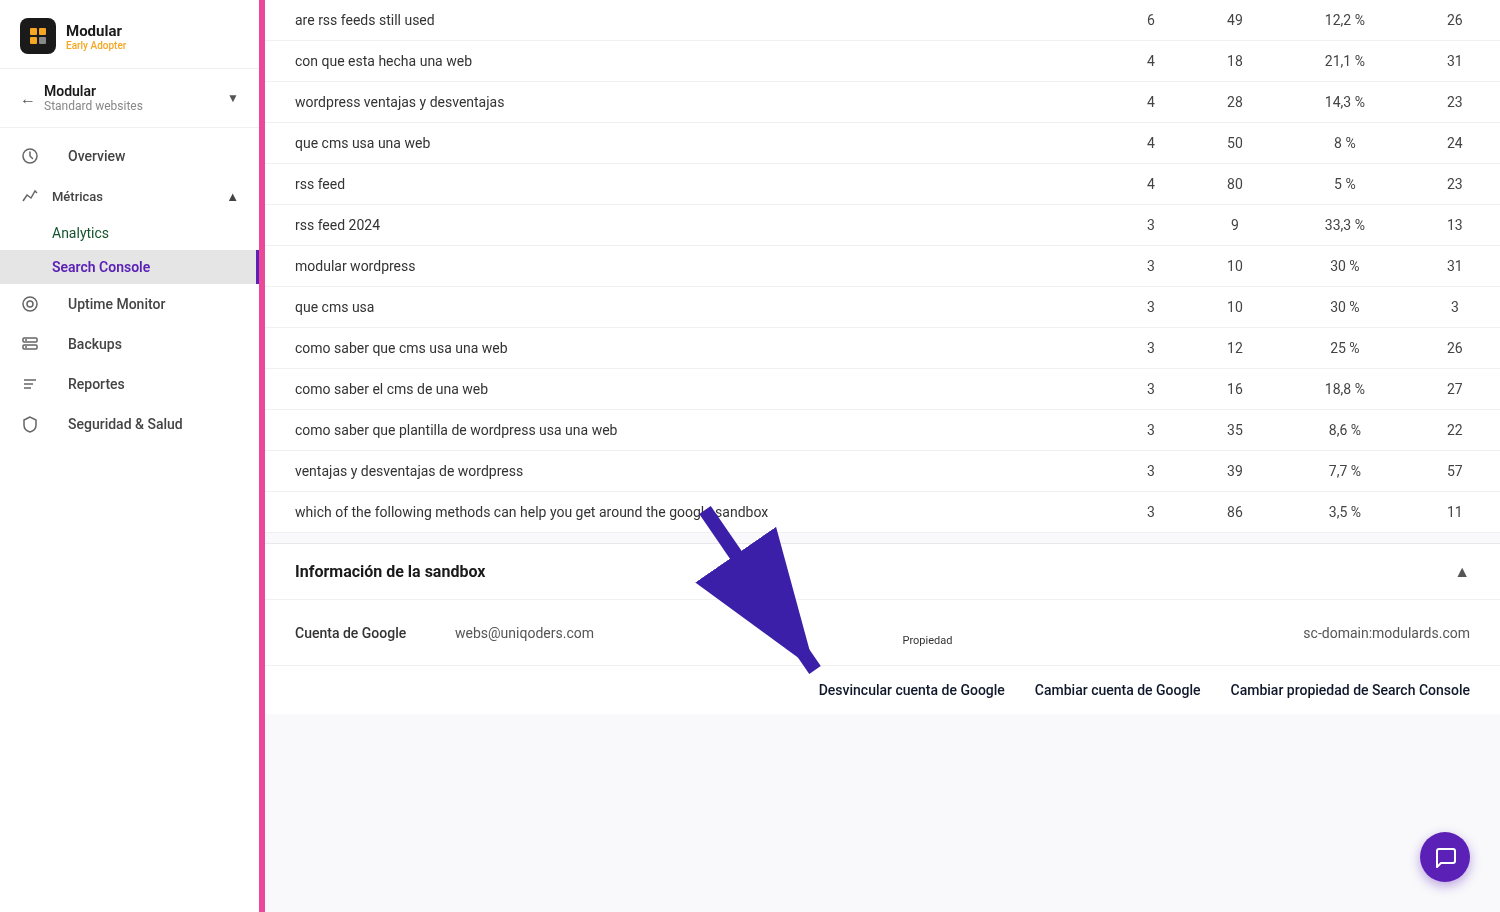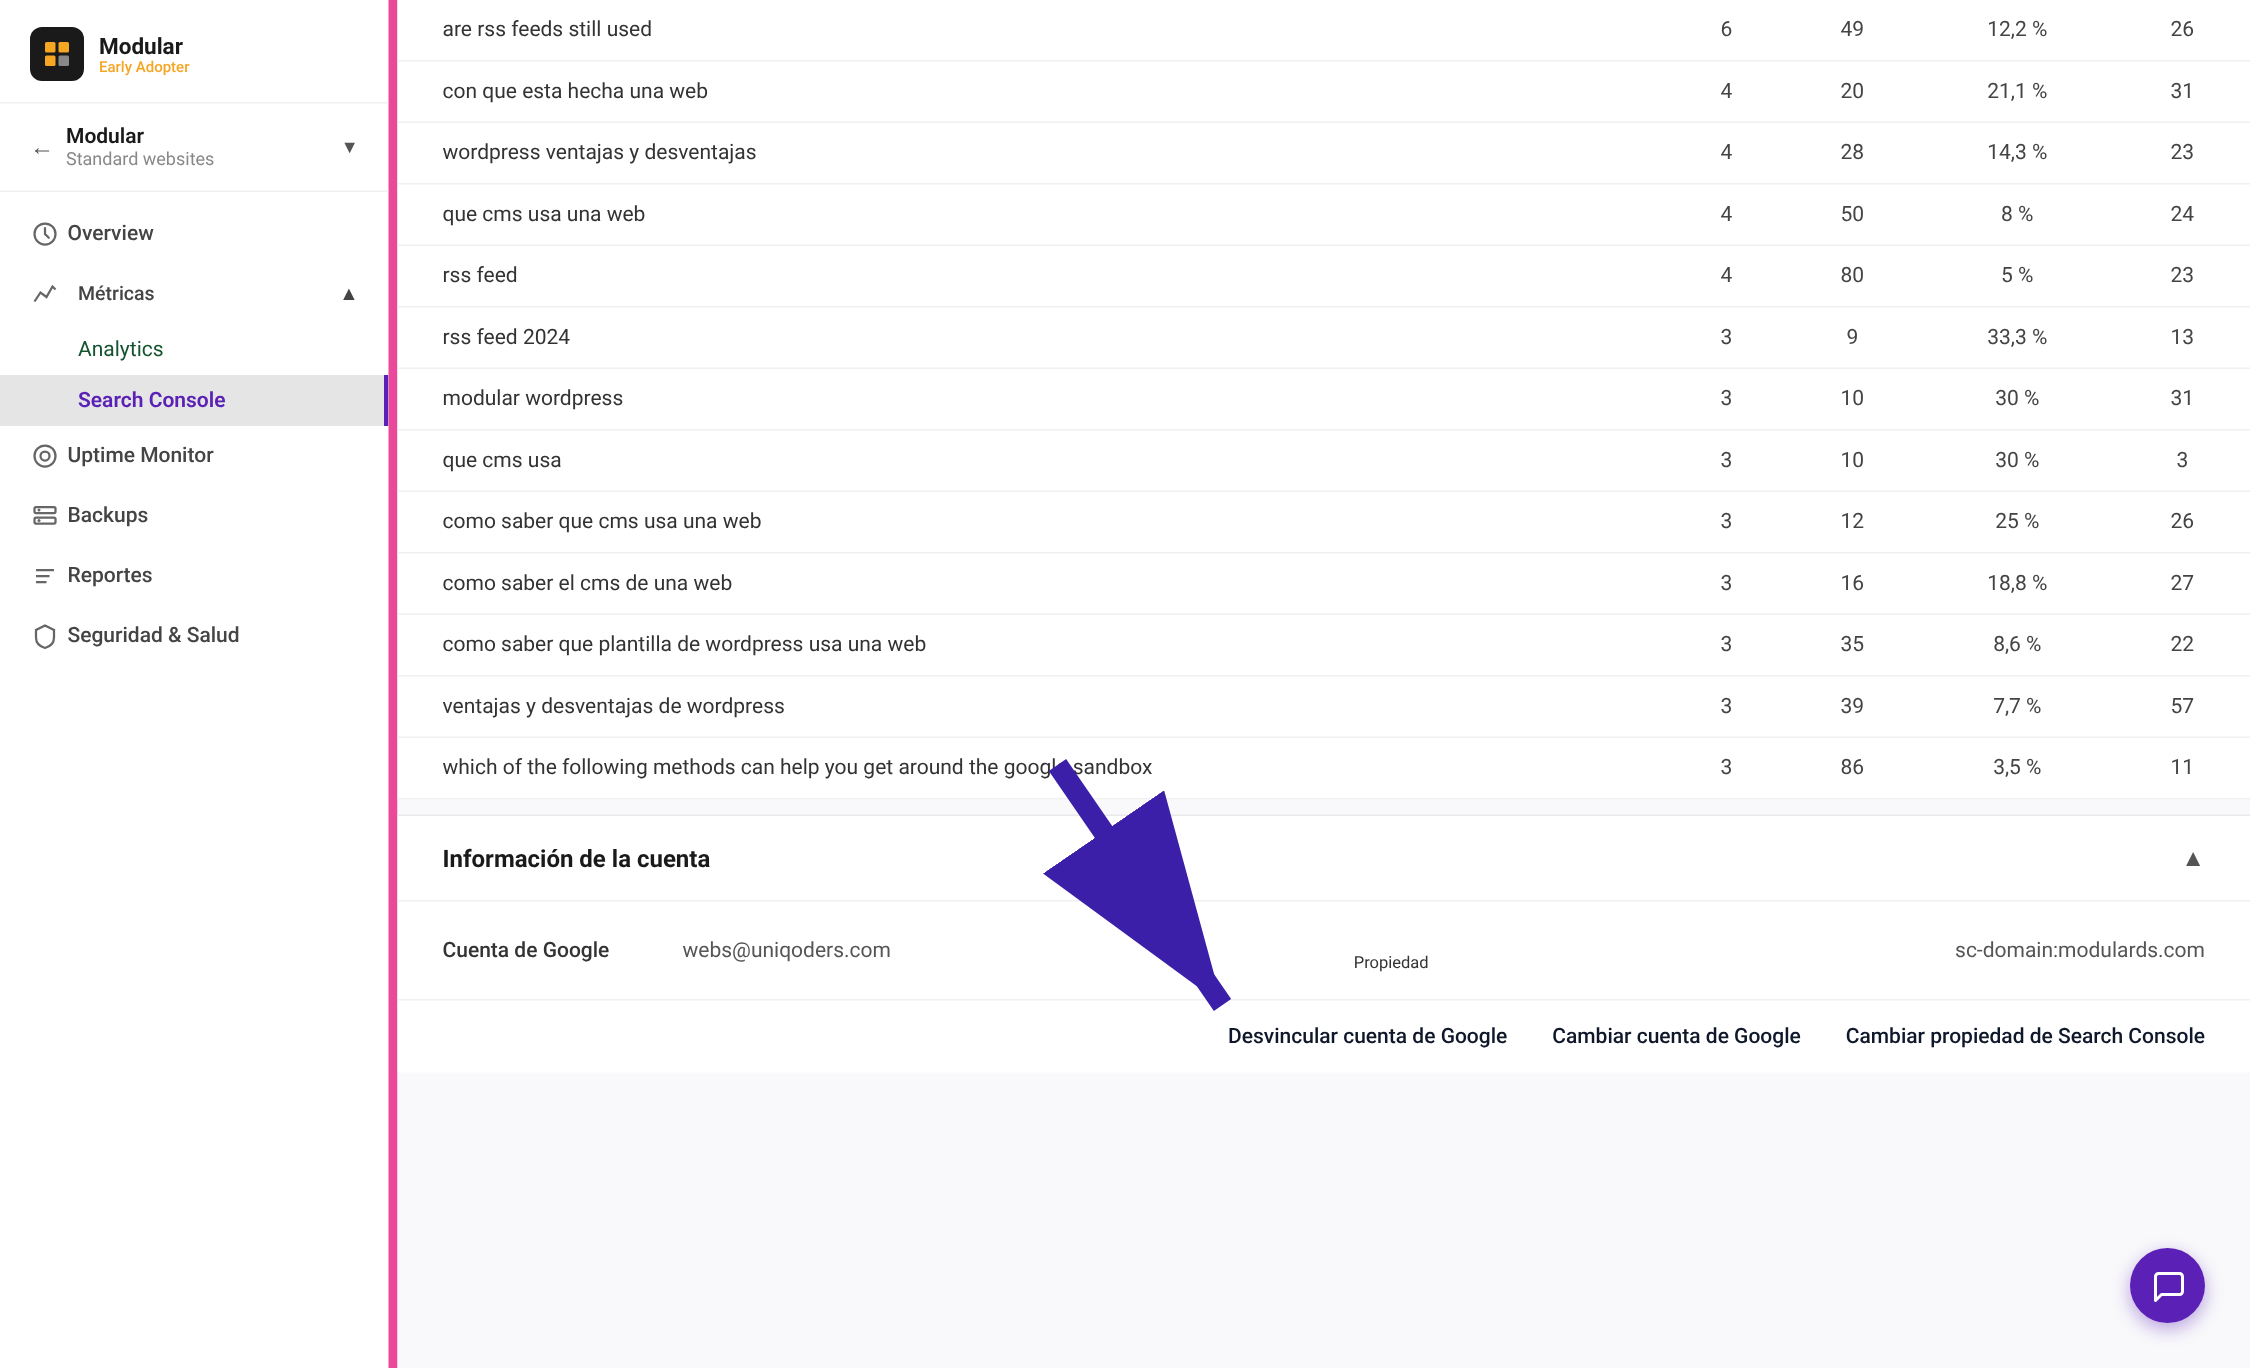--- a/index.html
+++ b/index.html
@@ -50,21 +50,21 @@
     .site-selector-left { display: flex; align-items: center; gap: 8px; }
     .back-arrow { color: #555; font-size: 16px; }
     .site-name { font-size: 14px; font-weight: 600; color: #1a1a1a; }
     .site-type { font-size: 12px; color: #888; }
     .dropdown-arrow { color: #555; font-size: 12px; }
 
     .nav-section { padding: 8px 0; }
     .nav-item {
       display: flex;
       align-items: center;
-      gap: 5px;
+      gap: 28px;
       padding: 10px 20px;
       cursor: pointer;
       color: #444;
       font-size: 14px;
       font-weight: 500;
       border-radius: 0;
       transition: background 0.15s;
     }
     .nav-icon { width: 20px; height: 20px; display: flex; align-items: center; justify-content: center; flex-shrink: 0; }
 
@@ -354,21 +354,21 @@
         <tr>
     <td>are rss feeds still used</td>
     <td>6</td>
     <td>49</td>
     <td>12,2 %</td>
     <td>26</td>
   </tr>
             <tr>
     <td>con que esta hecha una web</td>
     <td>4</td>
-    <td>20</td>
+    <td>18</td>
     <td>21,1 %</td>
     <td>31</td>
   </tr>
             <tr>
     <td>wordpress ventajas y desventajas</td>
     <td>4</td>
     <td>28</td>
     <td>14,3 %</td>
     <td>23</td>
   </tr>
@@ -441,21 +441,21 @@
     <td>86</td>
     <td>3,5 %</td>
     <td>11</td>
   </tr>
           </tbody>
       </table>
     </div>
 
     <div class="info-section">
       <div class="info-header">
-        <span class="info-header-title">Información de la cuenta</span>
+        <span class="info-header-title">Información de la sandbox</span>
         <span class="collapse-icon">▲</span>
       </div>
       <div class="info-row">
         <span class="info-label">Cuenta de Google</span>
         <span class="info-value">webs@uniqoders.com</span>
         <span class="info-prop-label">Propiedad</span>
         <span class="info-prop-value">sc-domain:modulards.com</span>
       </div>
       <div class="action-row">
         <a class="action-link">Desvincular cuenta de Google</a>

